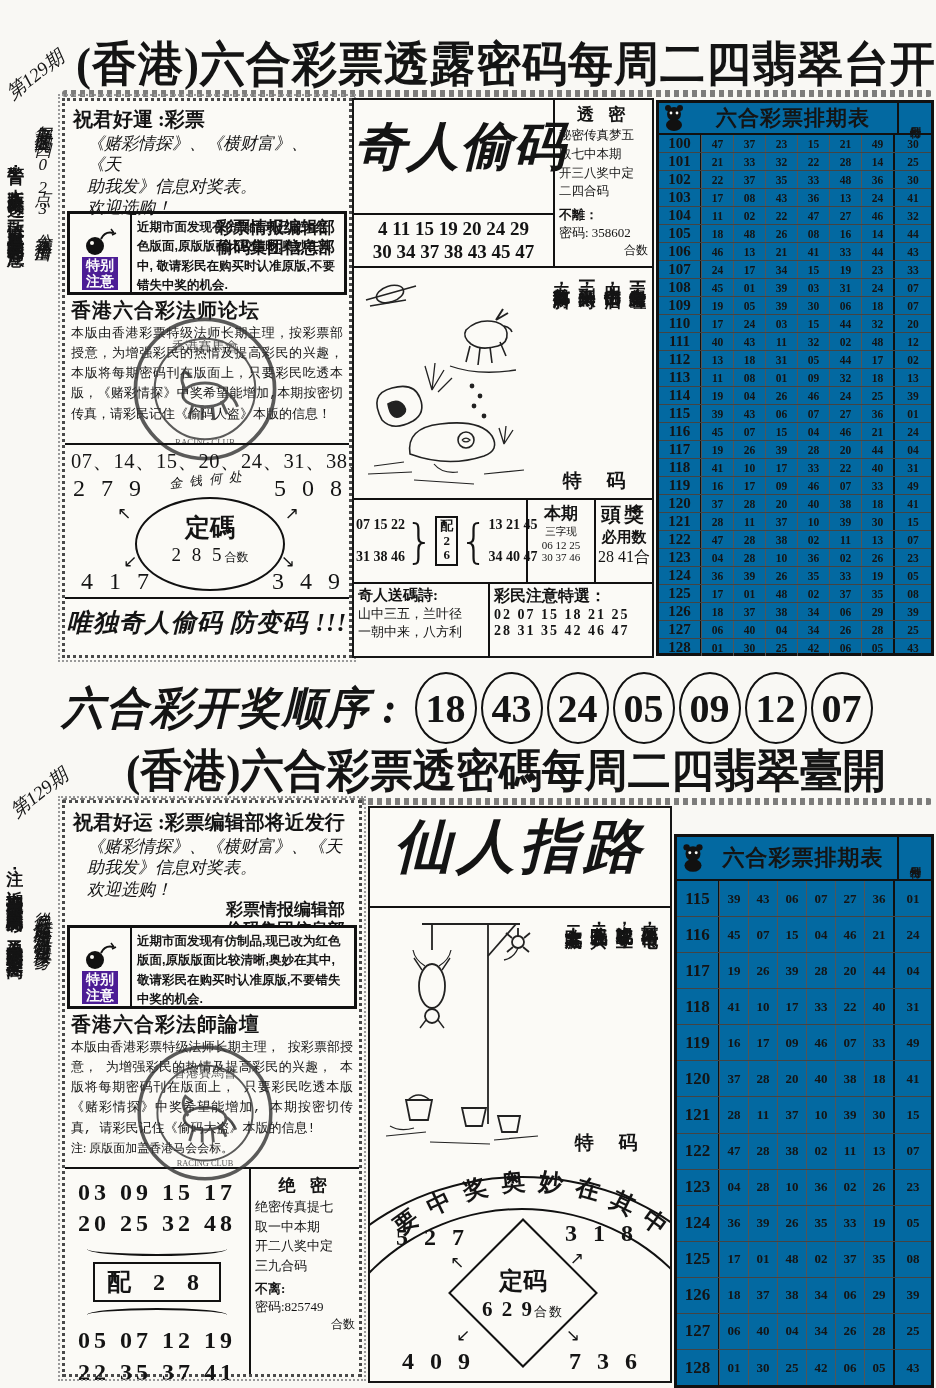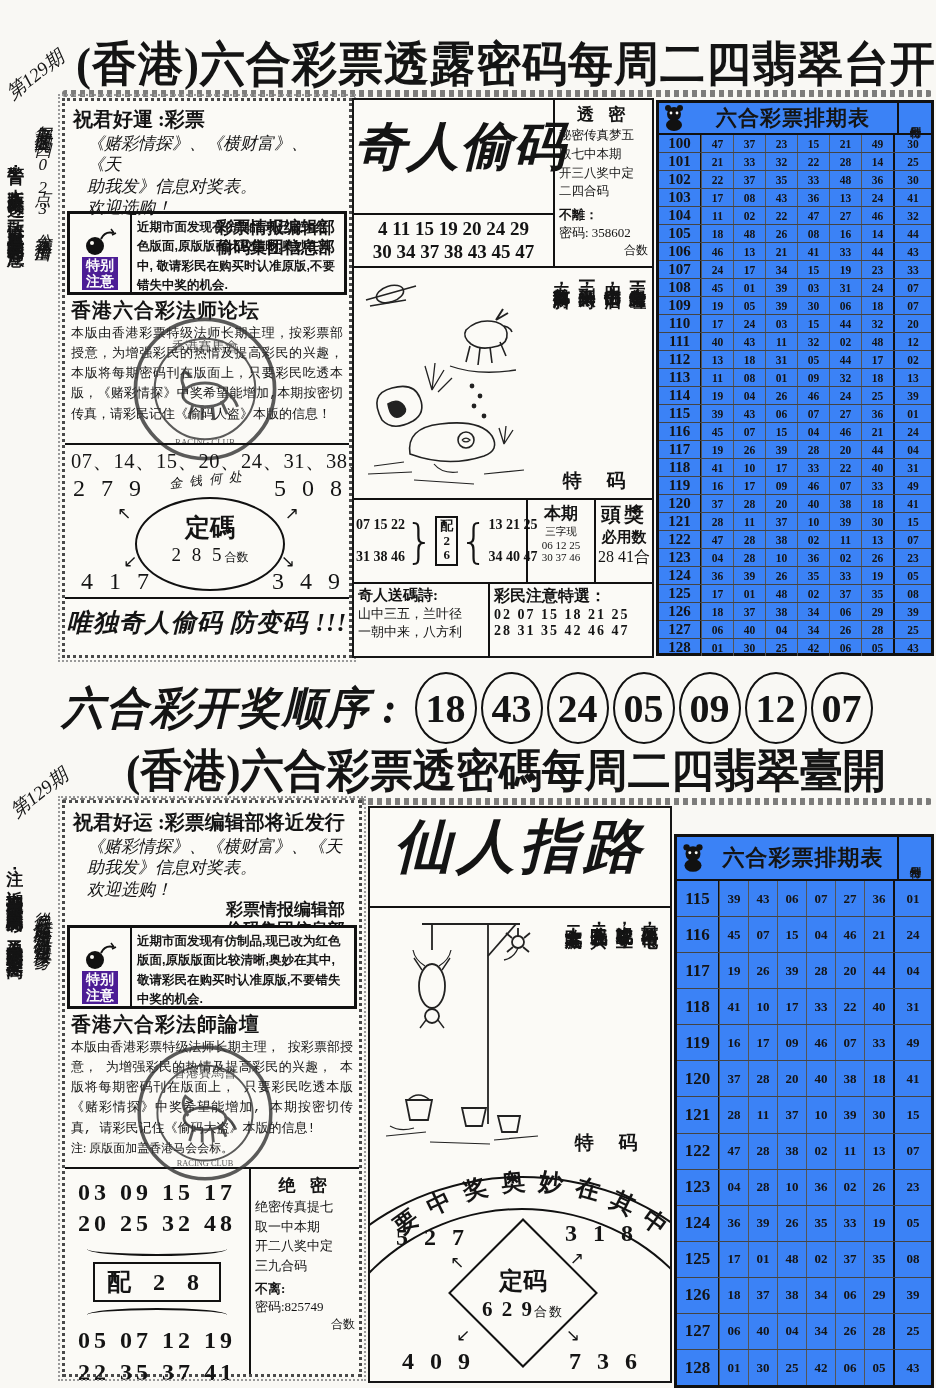--- a/index.html
+++ b/index.html
@@ -74,21 +74,21 @@
   .tou-s{font-size:15px;font-weight:bold;}
   .tou-v{font-size:16px;}
   .c-row4{display:flex;height:74px;border-top:2px solid #111;}
   .gift{width:134px;padding:2px 4px;box-sizing:border-box;}
   .gift-t{font-size:15px;font-weight:bold;}
   .gift-l{font-size:13px;line-height:1.35;}
   .pick{flex:1;border-left:2px solid #111;padding:2px 4px;min-width:0;}
   .pick-t{font-size:16px;font-weight:bold;}
   .pick-r{font-size:14px;font-weight:bold;letter-spacing:2px;white-space:nowrap;}
   
-  .tbl{position:absolute;border:3px solid #111;background:#3b82f6;display:flex;flex-direction:column;box-sizing:border-box;}
+  .tbl{position:absolute;border:3px solid #111;background:#0369a1;display:flex;flex-direction:column;box-sizing:border-box;}
   .tbl-head{display:flex;align-items:center;border-bottom:2px solid #111;}
   .tbl1 .tbl-head{height:36px;} .tbl2 .tbl-head{height:42px;}
   .tbl-title{flex:1;text-align:center;font-weight:bold;letter-spacing:1px;}
   .tbl1 .tbl-title{font-size:21px;} .tbl2 .tbl-title{font-size:22px;}
   .tbl-special{width:32px;border-left:2px solid #111;font-size:11px;font-weight:bold;align-self:stretch;
                display:flex;align-items:center;justify-content:center;writing-mode:vertical-rl;text-orientation:upright;line-height:1;}
   .tbl-rows{flex:1;display:flex;flex-direction:column;}
   .trow{flex:1;display:grid;grid-template-columns:42px repeat(6,1fr) 38px;border-top:1px solid #444;}
   .tbl-rows .trow:first-child{border-top:none;}
   .tcell{display:flex;align-items:center;justify-content:center;font-weight:bold;border-left:1px solid #555;}
@@ -273,21 +273,21 @@
           <div>31 38 46</div>
         </div>
         <span class="bracechar">}</span>
         <div class="peibox">
           <span>配</span>
           <span>2</span>
           <span>6</span>
         </div>
         <span class="bracechar">{</span>
         <div class="pair-col">
-          <div>13 21 25</div>
+          <div>13 21 45</div>
           <div>34 40 47</div>
         </div>
       </div>
       <div class="benqi">
         <div class="benqi-t">本期</div>
         <div class="benqi-s">三字现</div>
         <div>06 12 25</div>
         <div>30 37 46</div>
       </div>
       <div class="tou">

